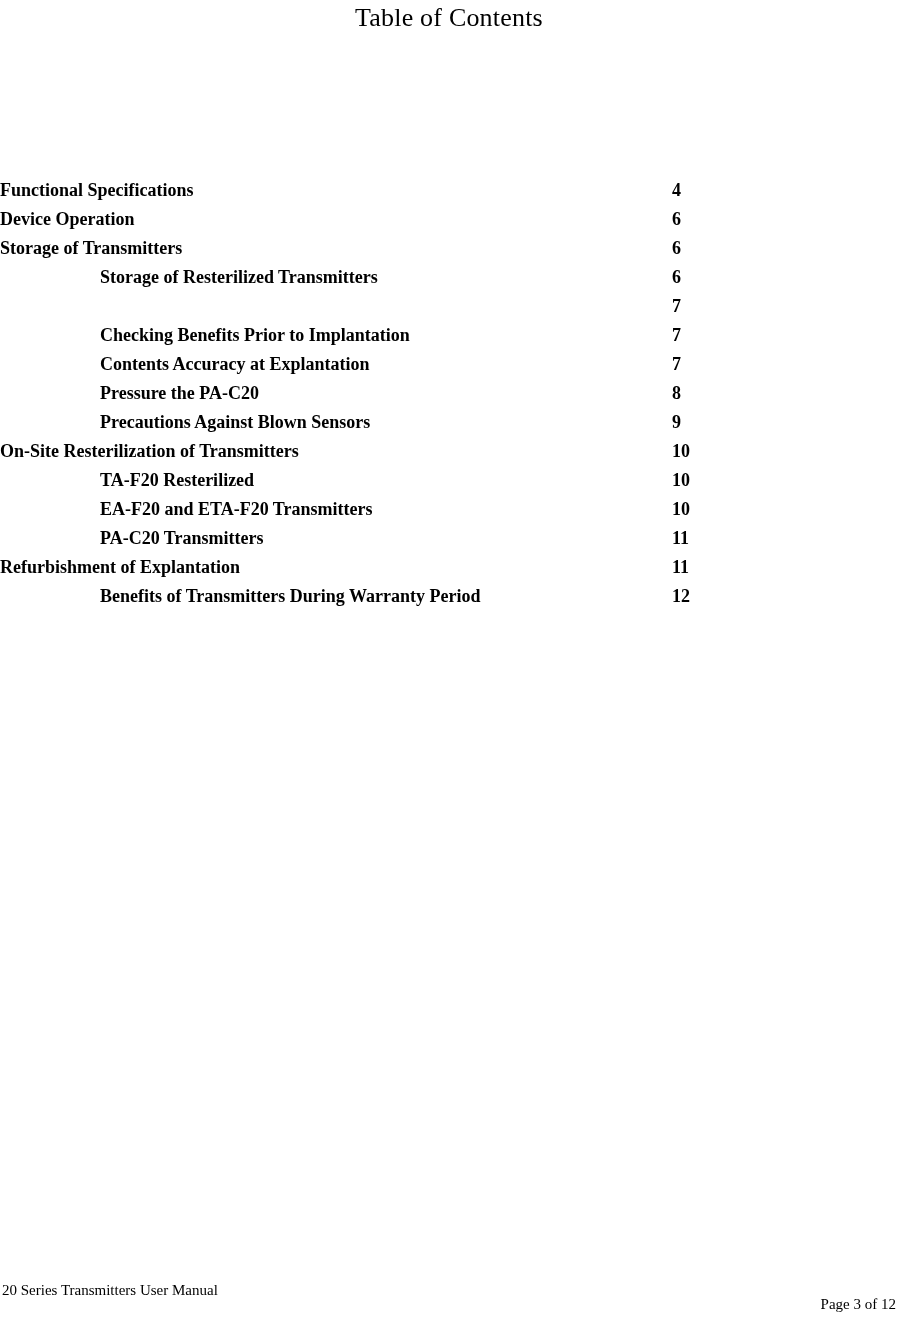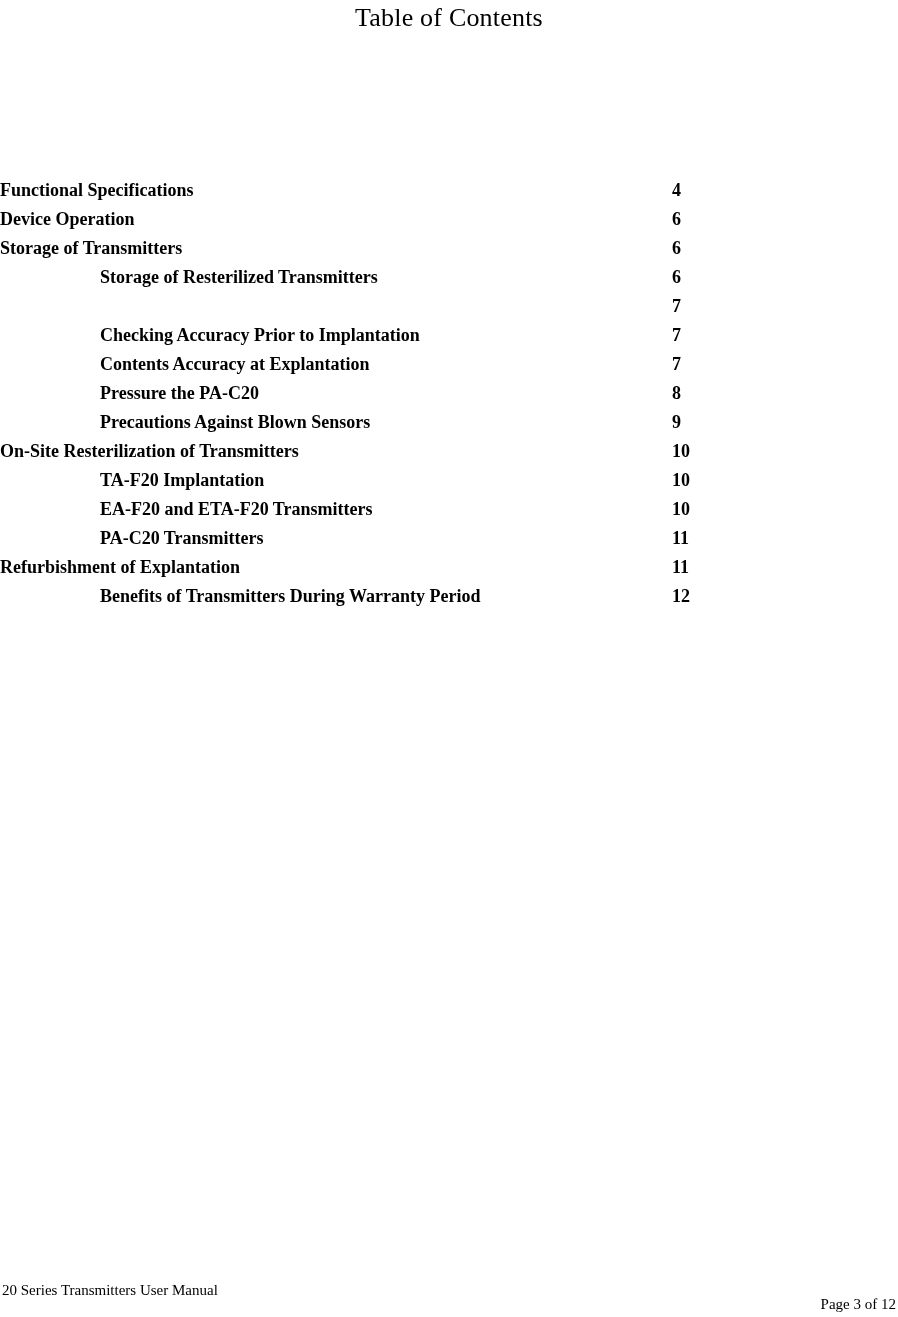--- a/index.html
+++ b/index.html
@@ -107,21 +107,21 @@
     <div class="toc-row level-2">
       <span class="entry-title">Storage of Resterilized Transmitters</span>
       <span class="entry-page">6</span>
     </div>
 
     <div class="toc-row level-1">
       <span class="entry-page">7</span>
     </div>
 
     <div class="toc-row level-2">
-      <span class="entry-title">Checking Accuracy Prior to Implantation</span>
+      <span class="entry-title">Checking Benefits Prior to Implantation</span>
       <span class="entry-page">7</span>
     </div>
 
     <div class="toc-row level-2">
       <span class="entry-title">Contents Accuracy at Explantation</span>
       <span class="entry-page">7</span>
     </div>
 
     <div class="toc-row level-2">
       <span class="entry-title">Pressure the PA-C20</span>
@@ -132,21 +132,21 @@
       <span class="entry-title">Precautions Against Blown Sensors</span>
       <span class="entry-page">9</span>
     </div>
 
     <div class="toc-row level-1">
       <span class="entry-title">On-Site Resterilization of Transmitters</span>
       <span class="entry-page">10</span>
     </div>
 
     <div class="toc-row level-2">
-      <span class="entry-title">TA-F20 Implantation</span>
+      <span class="entry-title">TA-F20 Resterilized</span>
       <span class="entry-page">10</span>
     </div>
 
     <div class="toc-row level-2">
       <span class="entry-title">EA-F20 and ETA-F20 Transmitters</span>
       <span class="entry-page">10</span>
     </div>
 
     <div class="toc-row level-2">
       <span class="entry-title">PA-C20 Transmitters</span>

